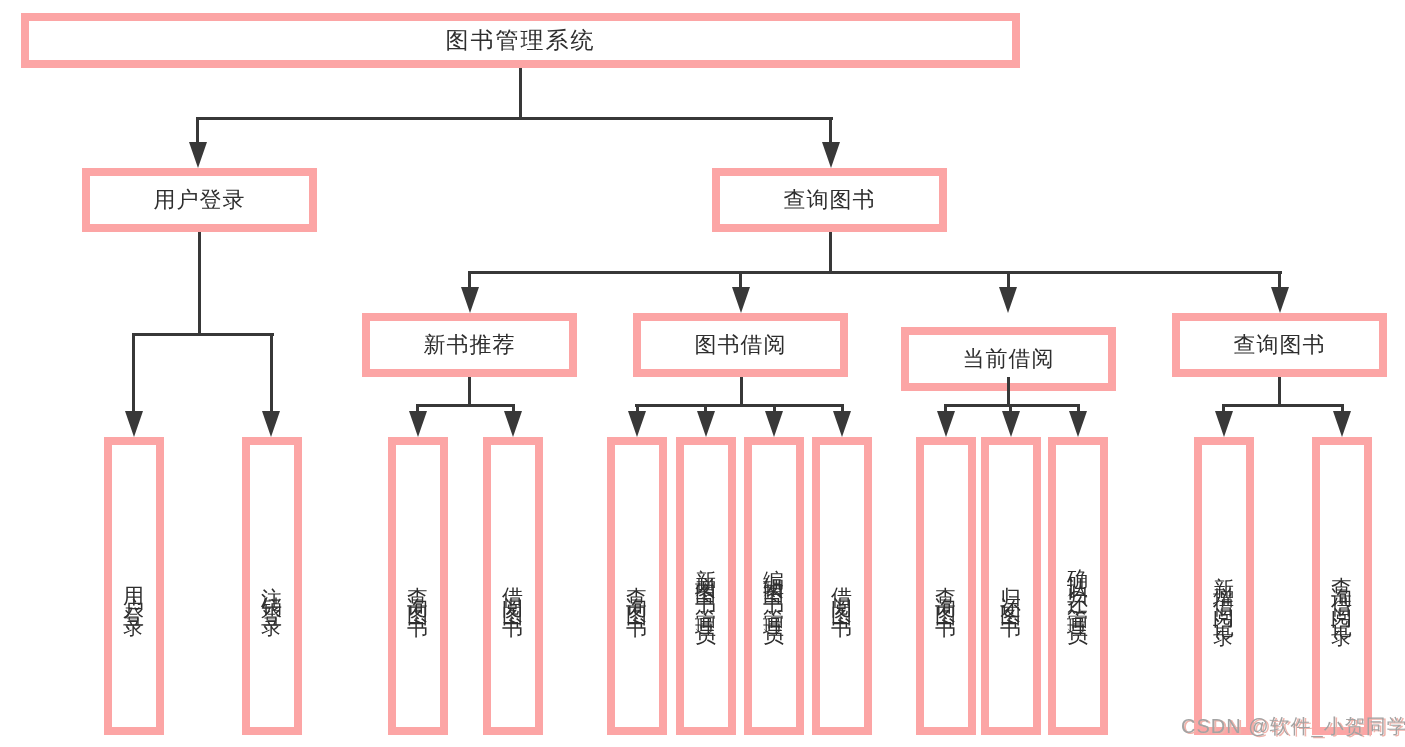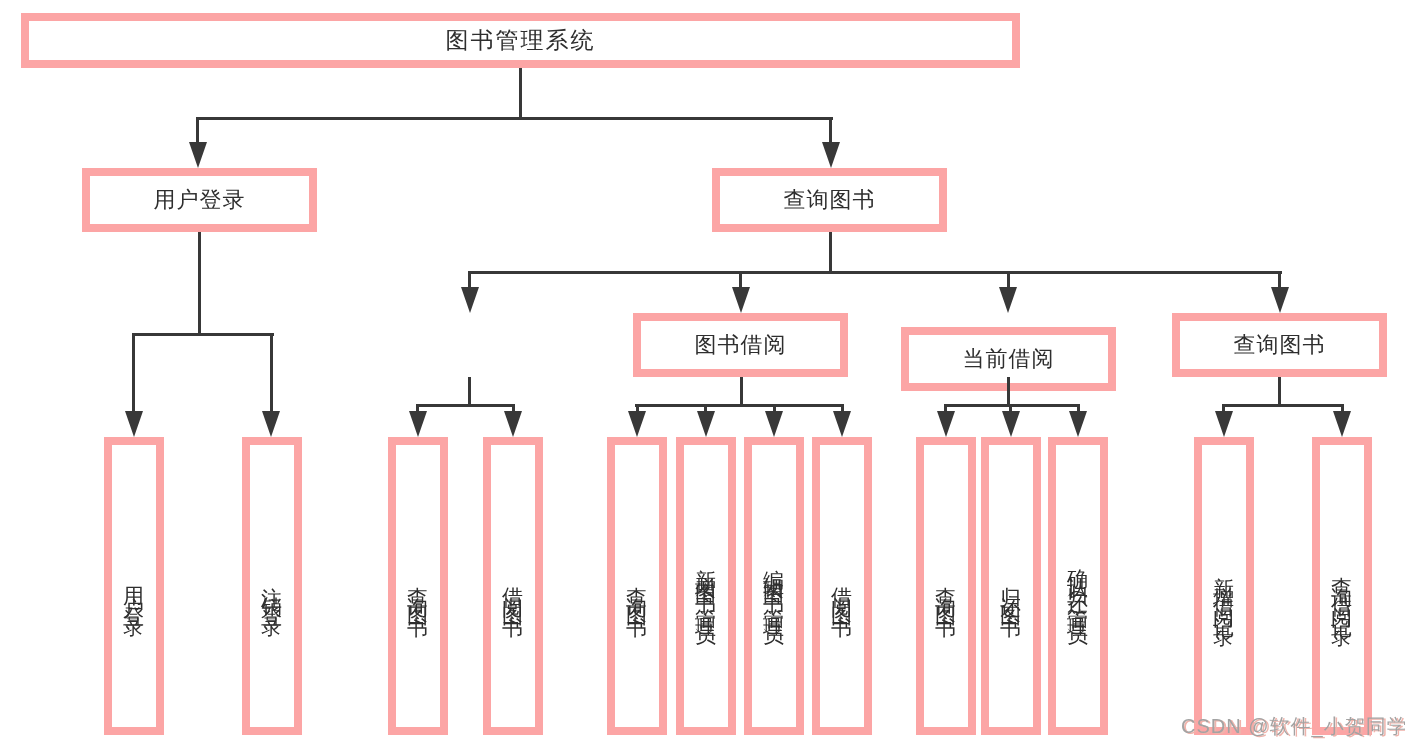--- a/index.html
+++ b/index.html
@@ -53,20 +53,21 @@
 </head>
 <body>
 
 <div id="canvas">
 
   <div class="box hbox rootbox" style="left:21px;top:13px;width:999px;height:55px;">图书管理系统</div>
 
   <div class="box hbox" style="left:82px;top:168px;width:235px;height:64px;">用户登录</div>
   <div class="box hbox" style="left:712px;top:168px;width:235px;height:64px;">查询图书</div>
 
+  <div class="box hbox" style="left:362px;top:313px;width:215px;height:64px;">新书推荐</div>
   <div class="box hbox" style="left:633px;top:313px;width:215px;height:64px;text-align:center;">图书借阅</div>
   <div class="box hbox" style="left:901px;top:327px;width:215px;height:64px;">当前借阅</div>
   <div class="box hbox" style="left:1172px;top:313px;width:215px;height:64px;">查询图书</div>
 
   <div class="box vbox" style="left:104px;top:437px;width:60px;height:298px;">用户登录</div>
   <div class="box vbox" style="left:242px;top:437px;width:60px;height:298px;">注销登录</div>
 
   <div class="box vbox" style="left:388px;top:437px;width:60px;height:298px;">查询图书</div>
   <div class="box vbox" style="left:483px;top:437px;width:60px;height:298px;">借阅图书</div>
 

